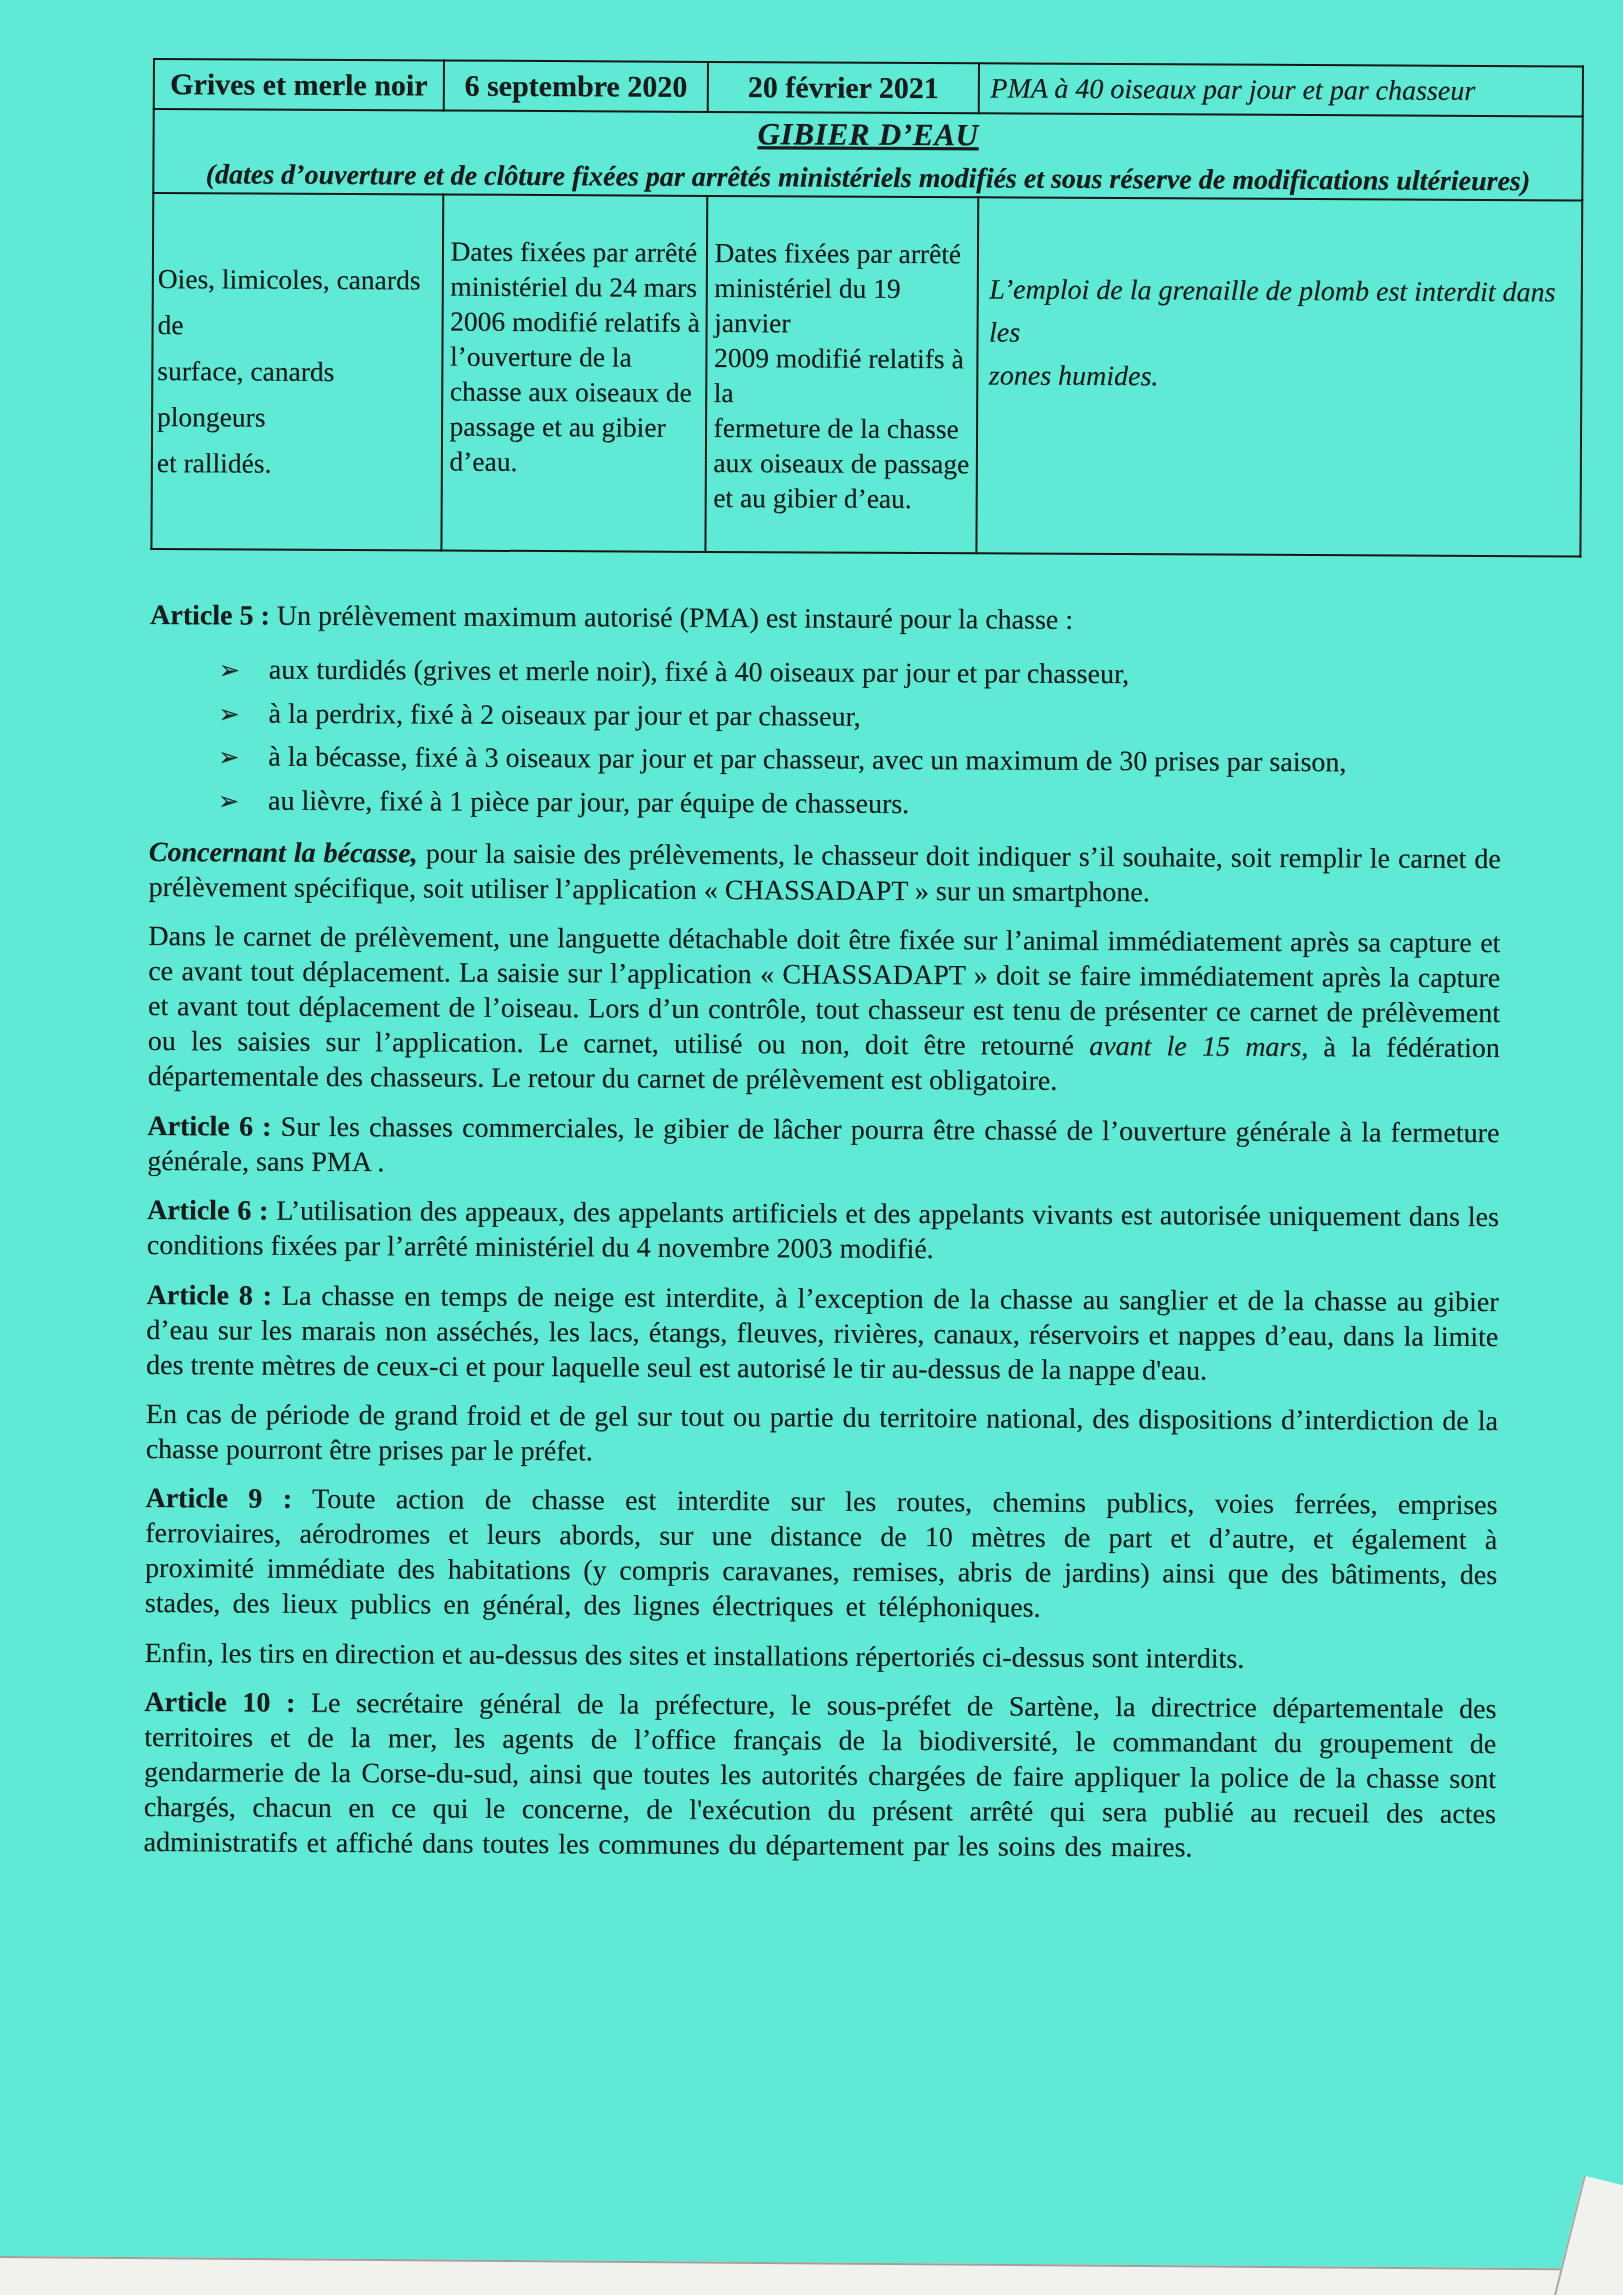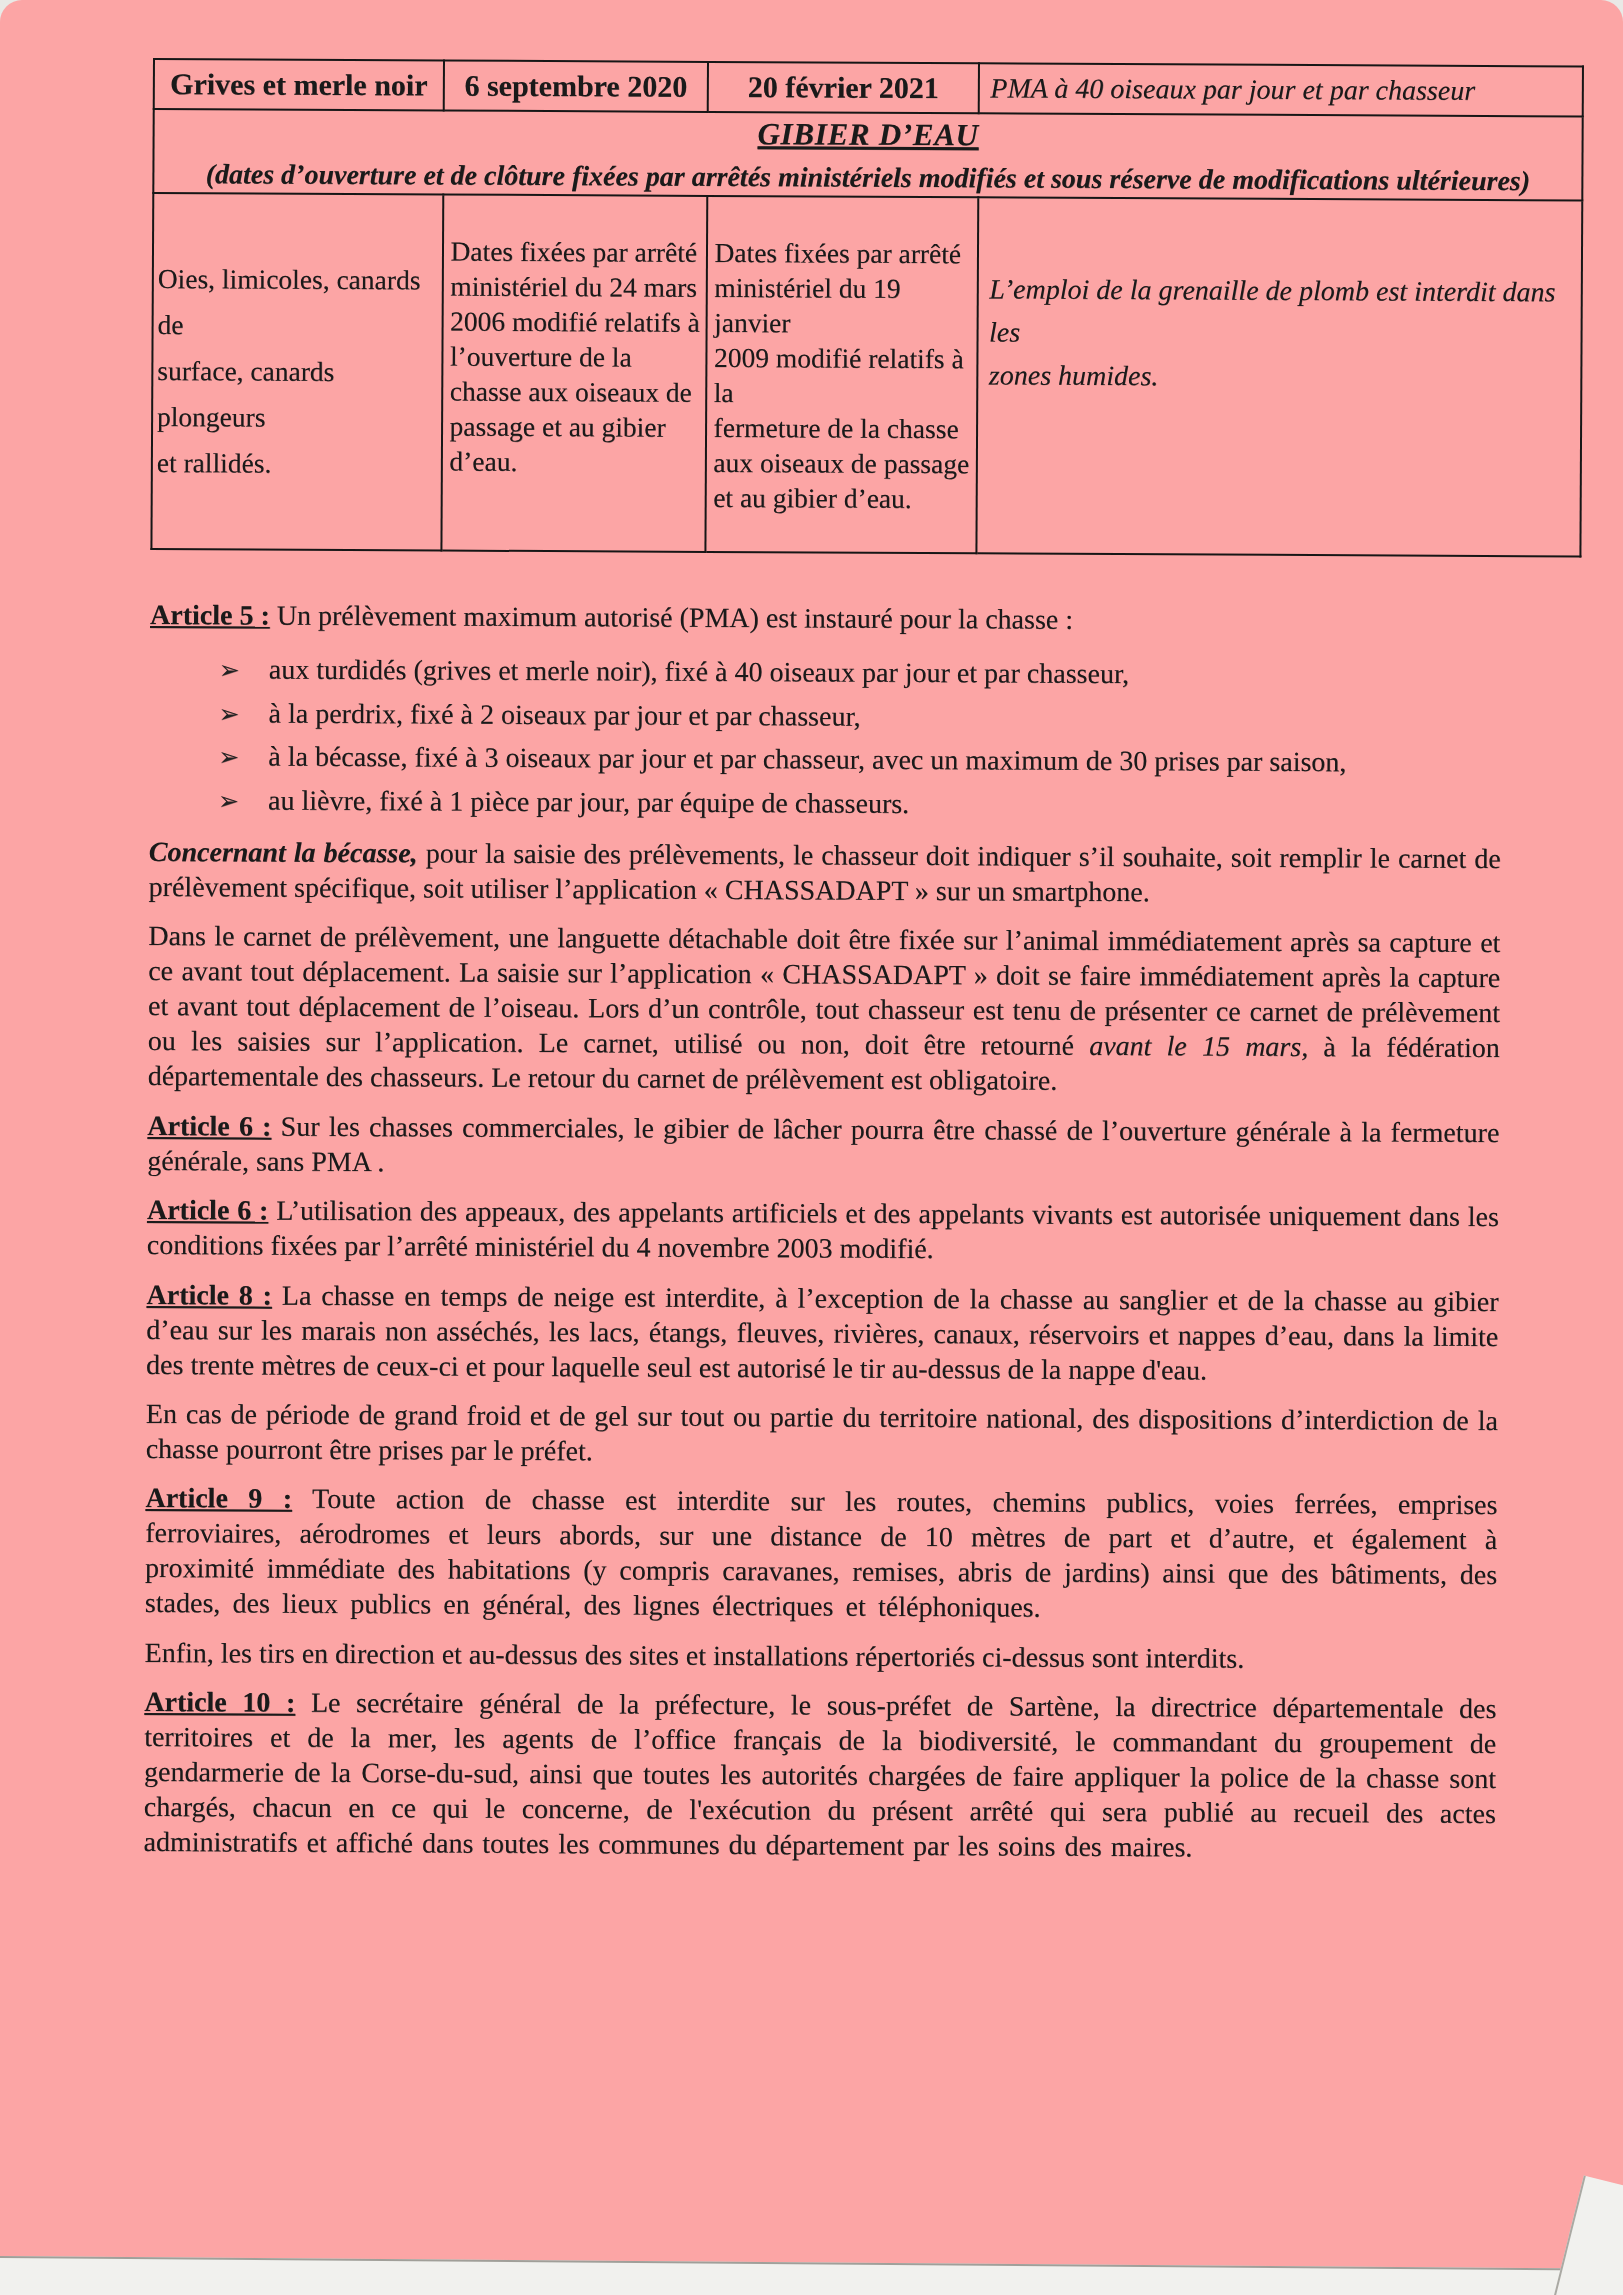--- a/index.html
+++ b/index.html
@@ -4,22 +4,21 @@
 <style>
   html,body{margin:0;padding:0;}
   body{
     width:1623px;height:2295px;
     background:#e9e9e6;
     font-family:"Liberation Serif","DejaVu Serif",serif;
     position:relative;overflow:hidden;
   }
   .page{
     position:absolute;inset:0;
-    background:#fca5a5;
-    border-radius:22px;
+    background:#5eead4;
   }
   
   .content{
     position:absolute;left:0;top:0;width:1623px;height:2295px;
     transform:rotate(0.3deg);
     transform-origin:153px 59px;
     color:#1a1a1a;
   }
   .content *{text-shadow:0.3px 0.3px 0 rgba(25,25,25,0.45);}
 
@@ -50,21 +49,21 @@
   
   .body-text{
     padding:0 118px 0 153px;
   }
   .body-text p{
     font-size:28px;line-height:35px;
     text-align:justify;
     margin:0 0 14.4px 0;
   }
   p.first{margin-top:47px;margin-bottom:0;}
-  .lbl{font-weight:bold;text-decoration:underline;}
+  .lbl{font-weight:bold;}
   .it{font-style:italic;}
   .bold-it{font-weight:bold;font-style:italic;}
   .sp-wide{word-spacing:5.2px;}
   .sp-med{word-spacing:2px;}
   ul.pma{
     list-style:none;margin:18.3px 0 15.7px 0;padding:0 0 0 69px;
   }
   ul.pma li{
     font-size:28px;line-height:35px;margin:0 0 7.9px 0;
     display:flex;align-items:baseline;

